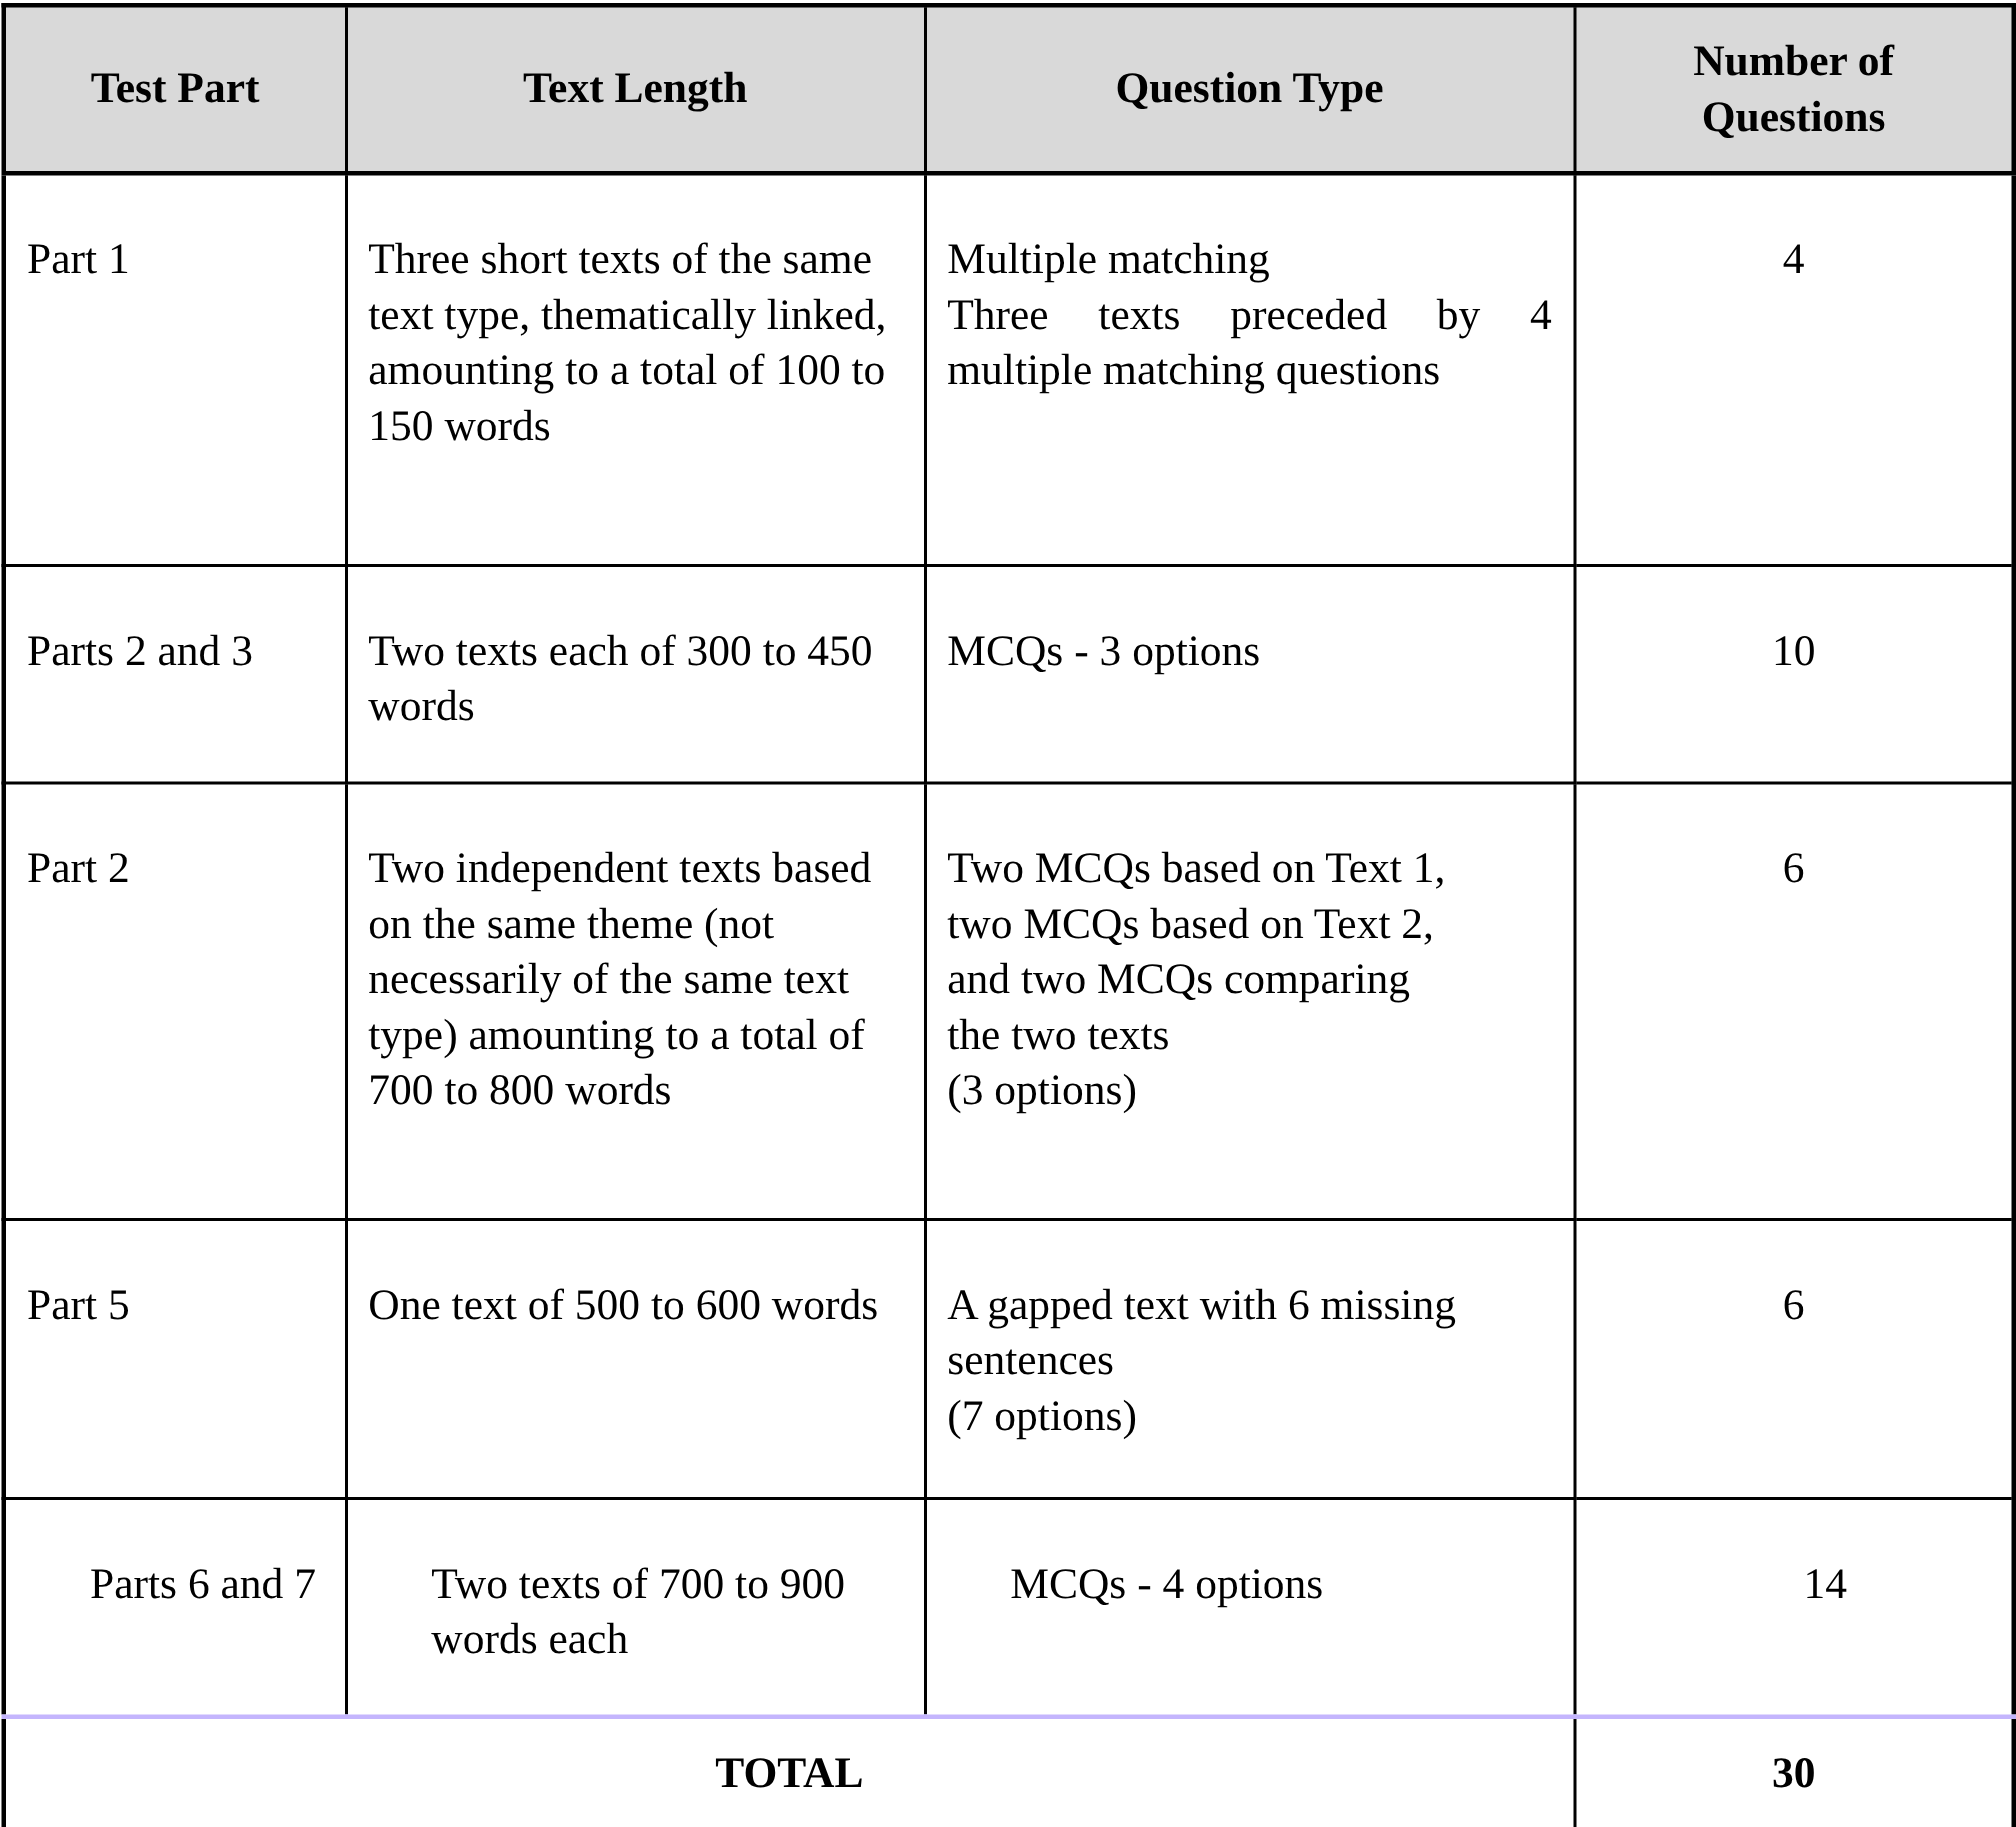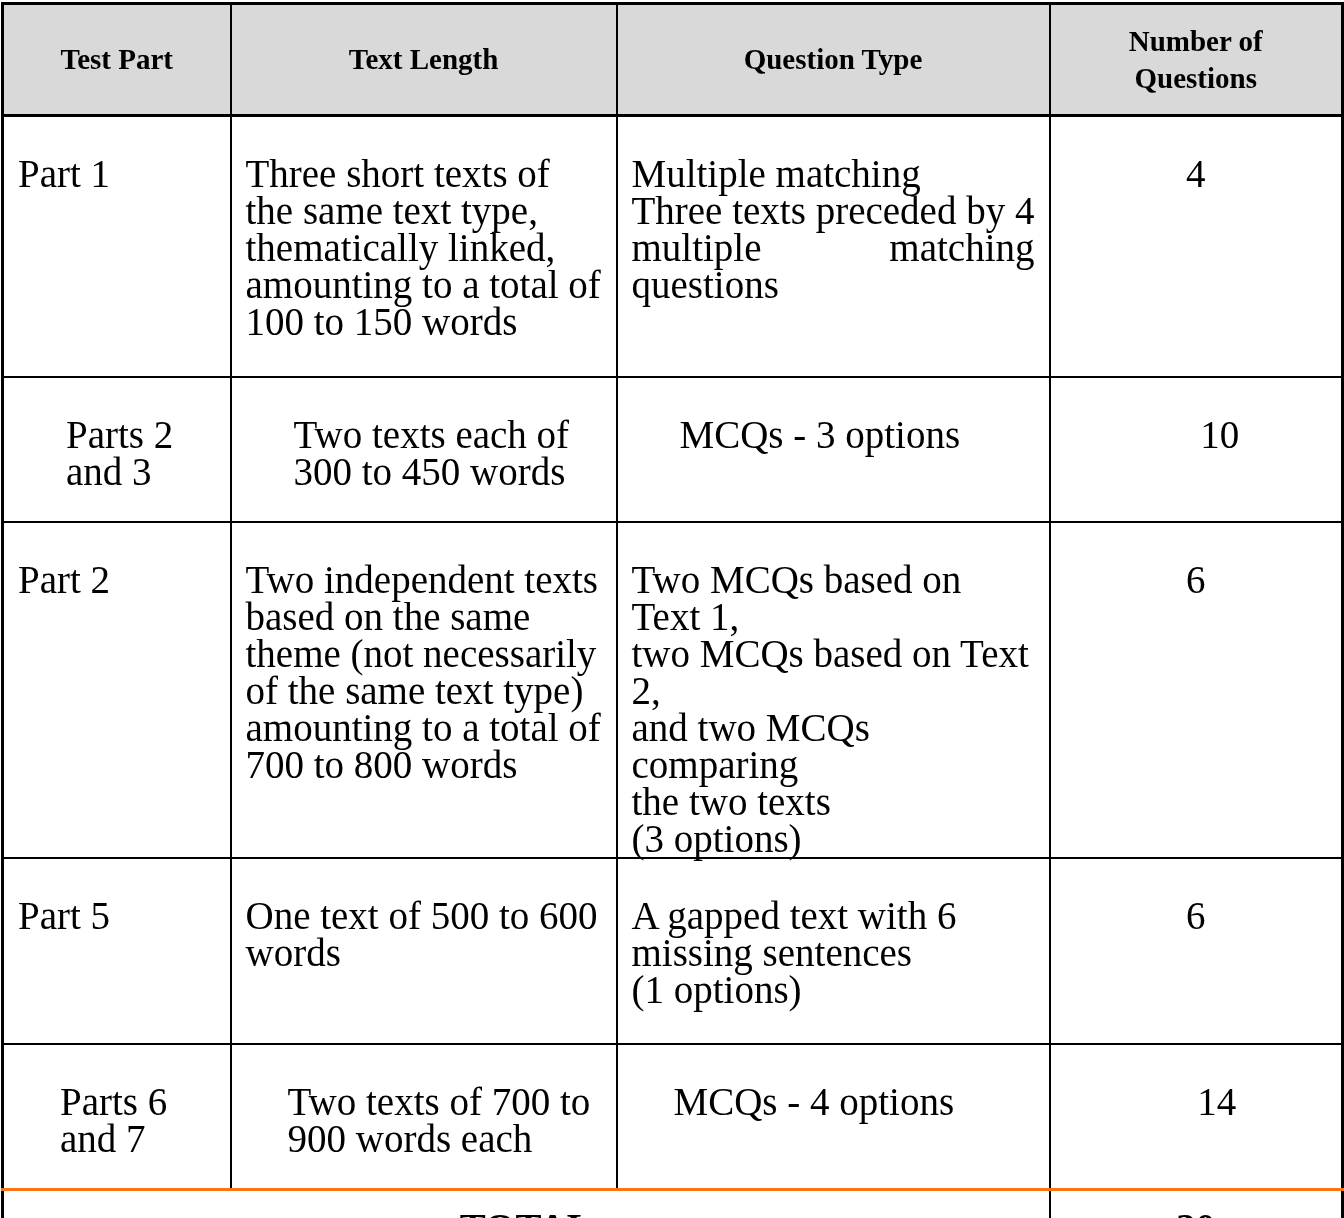--- a/index.html
+++ b/index.html
@@ -28,21 +28,21 @@
       border-collapse: collapse;
       table-layout: fixed;
       border: 3px solid #000;
     }
     table.spec col.c1 { width: 228px; }
     table.spec col.c2 { width: 386px; }
     table.spec col.c3 { width: 433px; }
     table.spec col.c4 { width: 293px; }
     table.spec th, table.spec td {
       border: 2px solid #000;
-      font-size: 39px;
+      font-size: 29px;
       line-height: 37px;
       vertical-align: top;
       padding: 0;
     }
     table.spec thead th {
       background: #d9d9d9;
       font-weight: bold;
       text-align: center;
       vertical-align: middle;
       height: 109px;
@@ -61,31 +61,31 @@
     td.qtype .cell-inner p {
       margin: 0;
     }
     td.qtype .cell-inner p + p {
     }
     p.justify {
       text-align: justify;
       text-align-last: left;
     }
     tr.r1 td { height: 259px; }
-    tr.r2 td { height: 143px; padding-left: 48px; }
+    tr.r2 td { height: 143px; }
     tr.r3 td { height: 289px; }
     tr.r4 td { height: 184px; }
     tr.r5 td { height: 143px; padding-left: 42px; }
     tr.total td {
       height: 72px;
       font-weight: bold;
       text-align: center;
       vertical-align: middle;
     }
-    tr.total { border-top: 3px solid #f97316; }
+    tr.total { border-top: 3px solid #c4b5fd; }
     .pre { white-space: pre-line; }
   </style>
 </head>
 <body>
 
 <div class="doc">
   <table class="spec">
     <colgroup>
       <col class="c1">
         <col class="c2">
@@ -161,21 +161,21 @@
       <tr class="r4">
         <td>
             <div class="cell-inner">Part 5</div>
           </td>
         <td>
             <div class="cell-inner">One text of 500 to 600 words</div>
           </td>
         <td class="qtype">
           <div class="cell-inner">
               <p class="pre">A gapped text with 6 missing sentences
-(1 options)</p>
+(7 options)</p>
             </div>
         </td>
         <td class="num">
             <div class="cell-inner">6</div>
           </td>
       </tr>
 
       <tr class="r5">
         <td>
             <div class="cell-inner">Parts 6 and 7</div>

